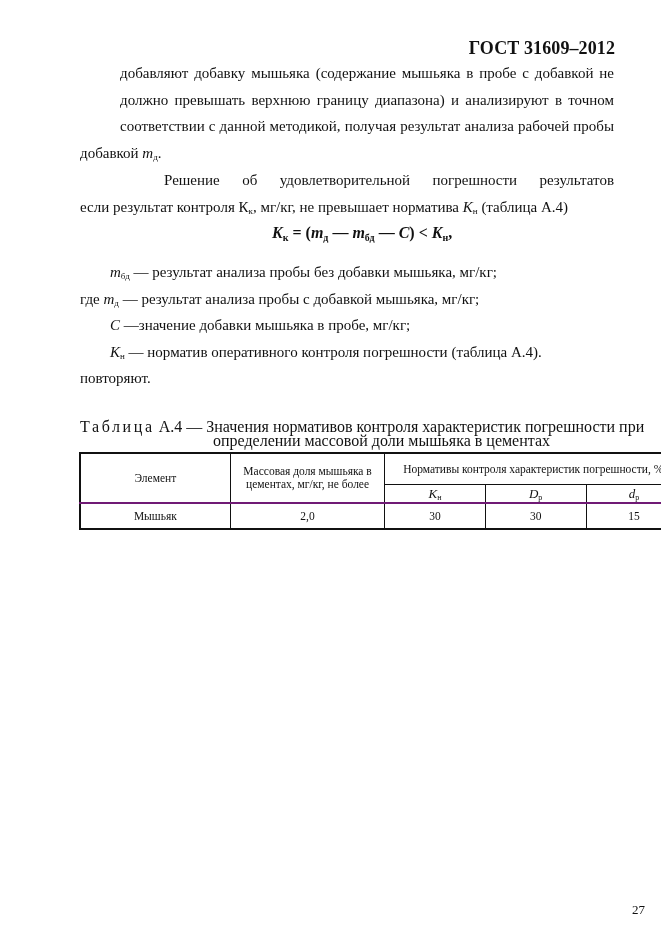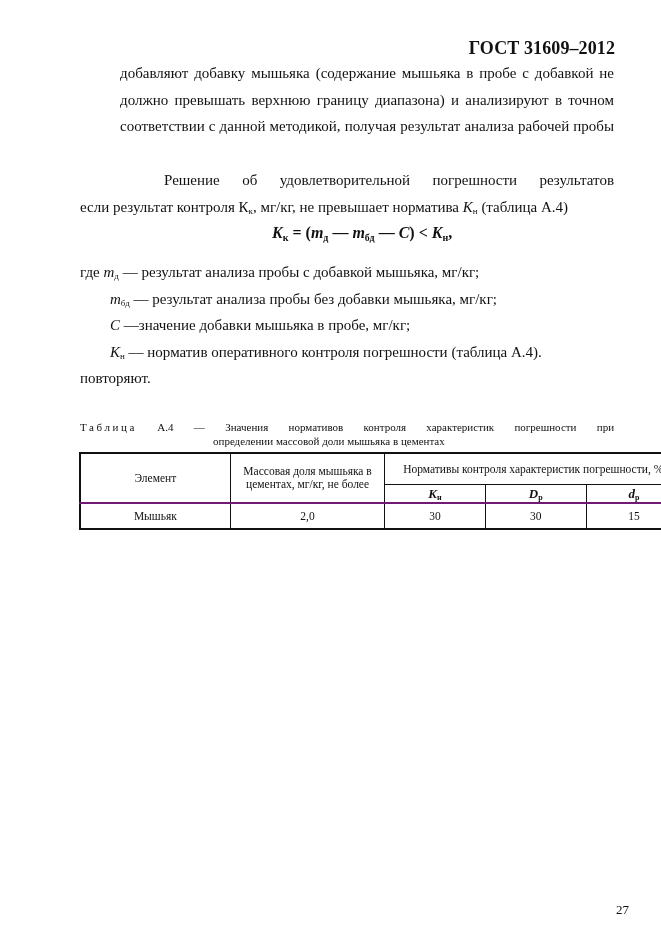--- a/index.html
+++ b/index.html
@@ -58,21 +58,21 @@
       font-family: "Liberation Serif", "DejaVu Serif", serif;
     }
     .formula .up { font-style: normal; }
     .formula sub { font-size: 10px; font-style: normal; vertical-align: -3px; }
 
     .table-caption {
       position: absolute;
       left: 80px;
       top: 420px;
       width: 534px;
-      font-size: 11px;
+      font-size: 16px;
       line-height: 14px;
     }
     .table-caption .cap-label {
       letter-spacing: 2.6px;
     }
     .table-caption .cap-row1 {
       display: block;
       text-align: justify;
       text-align-last: justify;
       white-space: nowrap;
@@ -95,53 +95,54 @@
     table.norms td {
       border: 1px solid #111;
       text-align: center;
       vertical-align: middle;
       padding: 0 2px;
     }
     table.norms tr.r1 td { height: 30px; }
     table.norms tr.r2 td { height: 17px; }
     table.norms tr.r3 td { height: 24px; border-top: 2px solid #701a75; }
     table.norms { border: 2px solid #111; }
-    table.norms td.italic { font-style: italic; font-size: 13px; font-weight: bold; }
+    table.norms td.italic { font-style: italic; font-size: 13px; }
     table.norms td.italic sub { font-style: normal; font-size: 8px; }
 
     .page-number {
       position: absolute;
       top: 902px;
-      left: 616px;
+      left: 632px;
       font-size: 13px;
     }
   </style>
 </head>
 <body>
 
 <div class="page-header">ГОСТ 31609–2012</div>
 
 <div class="body-text" style="top:60px;">
   <span class="line j">добавляют добавку мышьяка (содержание мышьяка в пробе с добавкой не</span>
   <span class="line j">должно превышать верхнюю границу диапазона) и анализируют в точном</span>
   <span class="line j">соответствии с данной методикой, получая результат анализа рабочей пробы с</span>
+  <span class="line"><span>добавкой </span><i class="var">m</i><sub>д</sub><span>.</span></span>
 </div>
 
 <div class="body-text" style="top:167px;">
   <span class="line j indent">Решение об удовлетворительной погрешности результатов принимают,</span>
   <span class="line"><span>если результат контроля К</span><sub>к</sub><span>, мг/кг, не превышает норматива </span><i class="var">K</i><sub>н</sub><span> (таблица А.4)</span></span>
 </div>
 
 <div class="formula">
   <span>K</span><sub>к</sub><span class="up"> = (</span><span>m</span><sub>д</sub><span class="up"> — </span><span>m</span><sub>бд</sub><span class="up"> — </span><span>C</span><span class="up">) &lt; </span><span>K</span><sub>н</sub><span class="up">,</span>
 </div>
 
 <div class="body-text" style="top:259px;">
+  <span class="line indent-def"><i class="var">m</i><sub>бд</sub><span> — результат анализа пробы без добавки мышьяка, мг/кг;</span></span>
   <span class="line"><span>где </span><i class="var">m</i><sub>д</sub><span> — результат анализа пробы с добавкой мышьяка, мг/кг;</span></span>
-  <span class="line indent-def"><i class="var">m</i><sub>бд</sub><span> — результат анализа пробы без добавки мышьяка, мг/кг;</span></span>
   <span class="line indent-def"><i class="var">C</i><span> —значение добавки мышьяка в пробе, мг/кг;</span></span>
   <span class="line indent-def"><i class="var">K</i><sub>н</sub><span> — норматив оперативного контроля погрешности (таблица А.4).</span></span>
 </div>
 
 <div class="body-text" style="top:365px;">
   <span class="line">повторяют.</span>
 </div>
 
 <div class="table-caption">
   <span class="cap-row1"><span class="cap-label">Таблица</span> <span>А.4</span> <span>—</span> <span>Значения нормативов контроля характеристик погрешности при</span></span>

